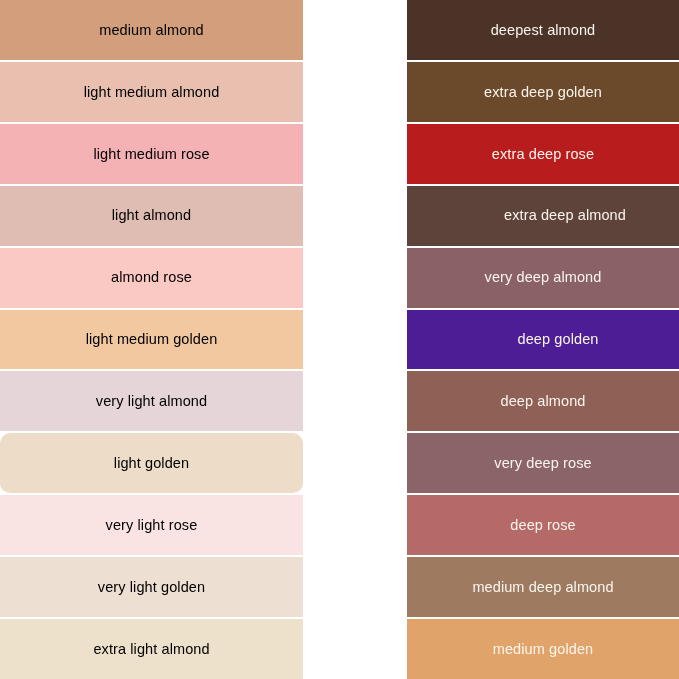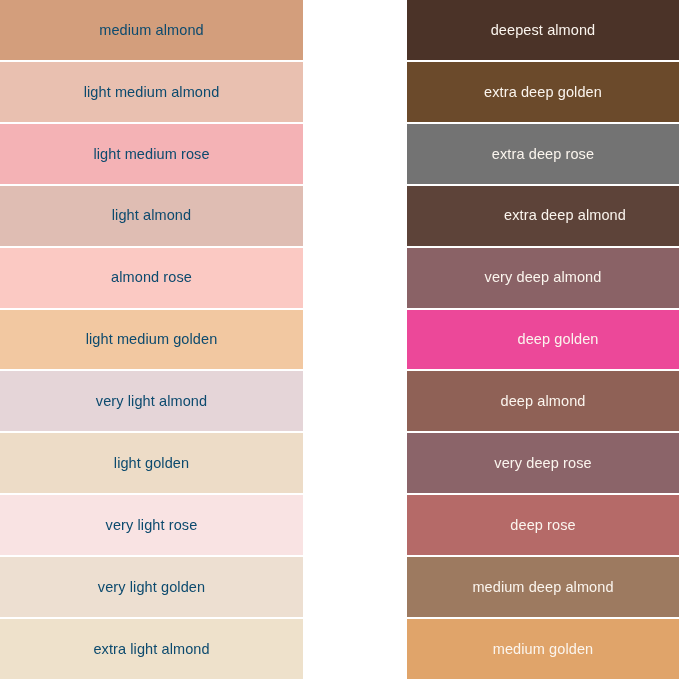--- a/index.html
+++ b/index.html
@@ -49,21 +49,21 @@
   .swatch-label {
     font-size: 14.5px;
     font-weight: 400;
     letter-spacing: 0.1px;
     line-height: 1;
     white-space: nowrap;
     text-align: center;
     user-select: none;
   }
   .label-dark {
-    color: #0c4a6e;
+    color: #000000;
     text-align: right;
   }
   .label-light {
     color: #fbf5ee;
   }
 </style>
 </head>
 <body>
 
 <div id="palette-board">
@@ -83,50 +83,50 @@
       </div>
       <div class="swatch-row" style="background-color: rgb(251, 201, 195);">
         <span class="swatch-label label-dark">almond rose</span>
       </div>
       <div class="swatch-row" style="background-color: rgb(242, 200, 161);">
         <span class="swatch-label label-dark">light medium golden</span>
       </div>
       <div class="swatch-row" style="background-color: rgb(229, 213, 216);">
         <span class="swatch-label label-dark">very light almond</span>
       </div>
-      <div class="swatch-row" style="background-color: rgb(237, 220, 199);">
+      <div class="swatch-row" style="background-color: rgb(237, 220, 199); border-radius: 11px;">
         <span class="swatch-label label-dark">light golden</span>
       </div>
       <div class="swatch-row" style="background-color: rgb(249, 227, 227);">
         <span class="swatch-label label-dark">very light rose</span>
       </div>
       <div class="swatch-row" style="background-color: rgb(237, 223, 209);">
         <span class="swatch-label label-dark">very light golden</span>
       </div>
       <div class="swatch-row" style="background-color: rgb(238, 225, 203);">
         <span class="swatch-label label-dark">extra light almond</span>
       </div>
     </div>
   <div class="swatch-column" id="column-right">
       <div class="swatch-row" style="background-color: rgb(75, 51, 40);">
         <span class="swatch-label label-light">deepest almond</span>
       </div>
       <div class="swatch-row" style="background-color: rgb(107, 74, 43);">
         <span class="swatch-label label-light">extra deep golden</span>
       </div>
-      <div class="swatch-row" style="background-color: #737373;">
+      <div class="swatch-row" style="background-color: #b91c1c;">
         <span class="swatch-label label-light">extra deep rose</span>
       </div>
       <div class="swatch-row" style="background-color: rgb(93, 67, 57); padding-left: 44px;">
         <span class="swatch-label label-light">extra deep almond</span>
       </div>
       <div class="swatch-row" style="background-color: rgb(138, 98, 102);">
         <span class="swatch-label label-light">very deep almond</span>
       </div>
-      <div class="swatch-row" style="background-color: #ec4899; padding-left: 30px;">
+      <div class="swatch-row" style="background-color: #4c1d95; padding-left: 30px;">
         <span class="swatch-label label-light">deep golden</span>
       </div>
       <div class="swatch-row" style="background-color: rgb(143, 97, 86);">
         <span class="swatch-label label-light">deep almond</span>
       </div>
       <div class="swatch-row" style="background-color: rgb(139, 100, 105);">
         <span class="swatch-label label-light">very deep rose</span>
       </div>
       <div class="swatch-row" style="background-color: rgb(181, 106, 104);">
         <span class="swatch-label label-light">deep rose</span>

